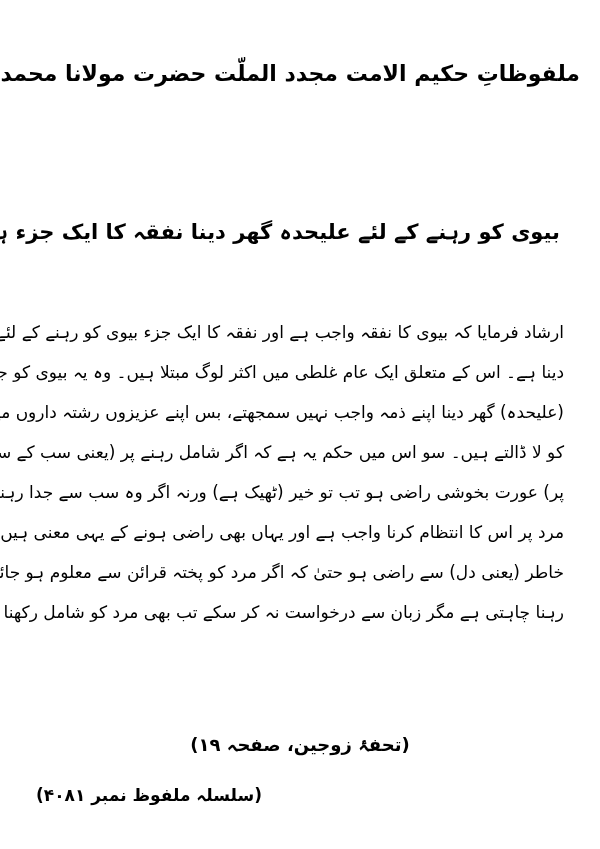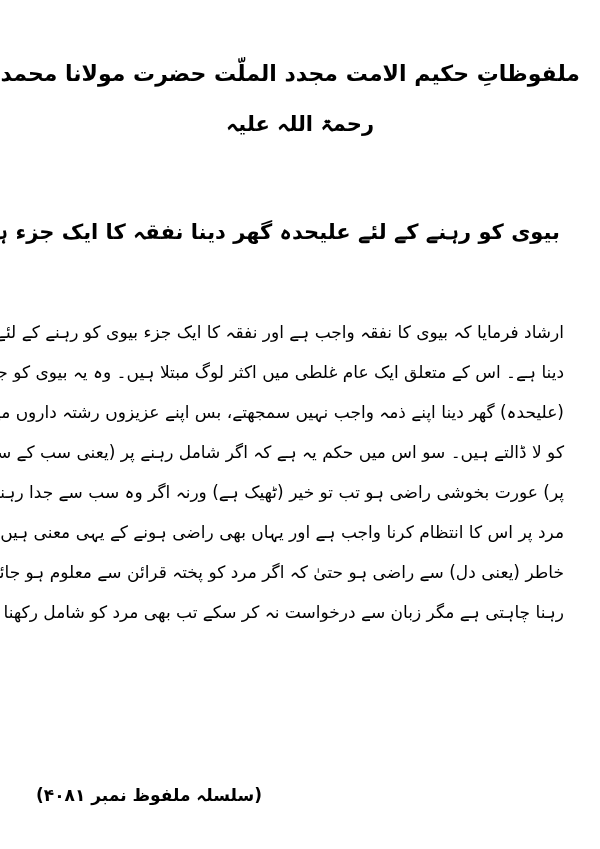--- a/index.html
+++ b/index.html
@@ -94,33 +94,33 @@
       display: inline-block;
       direction: rtl;
     }
   </style>
 </head>
 <body>
 
 <div class="page">
 
   <div class="title-1">ملفوظاتِ حکیم الامت مجدد الملّت حضرت مولانا محمد اشرف علی تھانوی</div>
-  <div class="title-2">رحمۃ اللہ علیہ</div>
 
   <div class="subheading">بیوی کو رہنے کے لئے علیحدہ گھر دینا نفقہ کا ایک جزء ہے</div>
 
   <div class="body-text">
     <span class="body-line">ارشاد فرمایا کہ بیوی کا نفقہ واجب ہے اور نفقہ کا ایک جزء بیوی کو رہنے کے لئے گھر</span>
     <span class="body-line">دینا ہے۔ اس کے متعلق ایک عام غلطی میں اکثر لوگ مبتلا ہیں۔ وہ یہ بیوی کو جداگانہ</span>
     <span class="body-line">(علیحدہ) گھر دینا اپنے ذمہ واجب نہیں سمجھتے، بس اپنے عزیزوں رشتہ داروں میں عورت</span>
     <span class="body-line">کو لا ڈالتے ہیں۔ سو اس میں حکم یہ ہے کہ اگر شامل رہنے پر (یعنی سب کے ساتھ رہنے</span>
     <span class="body-line">پر) عورت بخوشی راضی ہو تب تو خیر (ٹھیک ہے) ورنہ اگر وہ سب سے جدا رہنا چاہے تو</span>
     <span class="body-line">مرد پر اس کا انتظام کرنا واجب ہے اور یہاں بھی راضی ہونے کے یہی معنی ہیں کہ طیبِ</span>
     <span class="body-line">خاطر (یعنی دل) سے راضی ہو حتیٰ کہ اگر مرد کو پختہ قرائن سے معلوم ہو جائے کہ وہ علیحدہ</span>
     <span class="body-line">رہنا چاہتی ہے مگر زبان سے درخواست نہ کر سکے تب بھی مرد کو شامل رکھنا (یعنی سب کے</span>
   </div>
 
+  <div class="reference">(تحفۂ زوجین، صفحہ ۱۹)</div>
 
   <div class="series">
     <span>(سلسلہ ملفوظ نمبر ۴۰۸۱)</span>
   </div>
 
 </div>
 
 </body></html>

